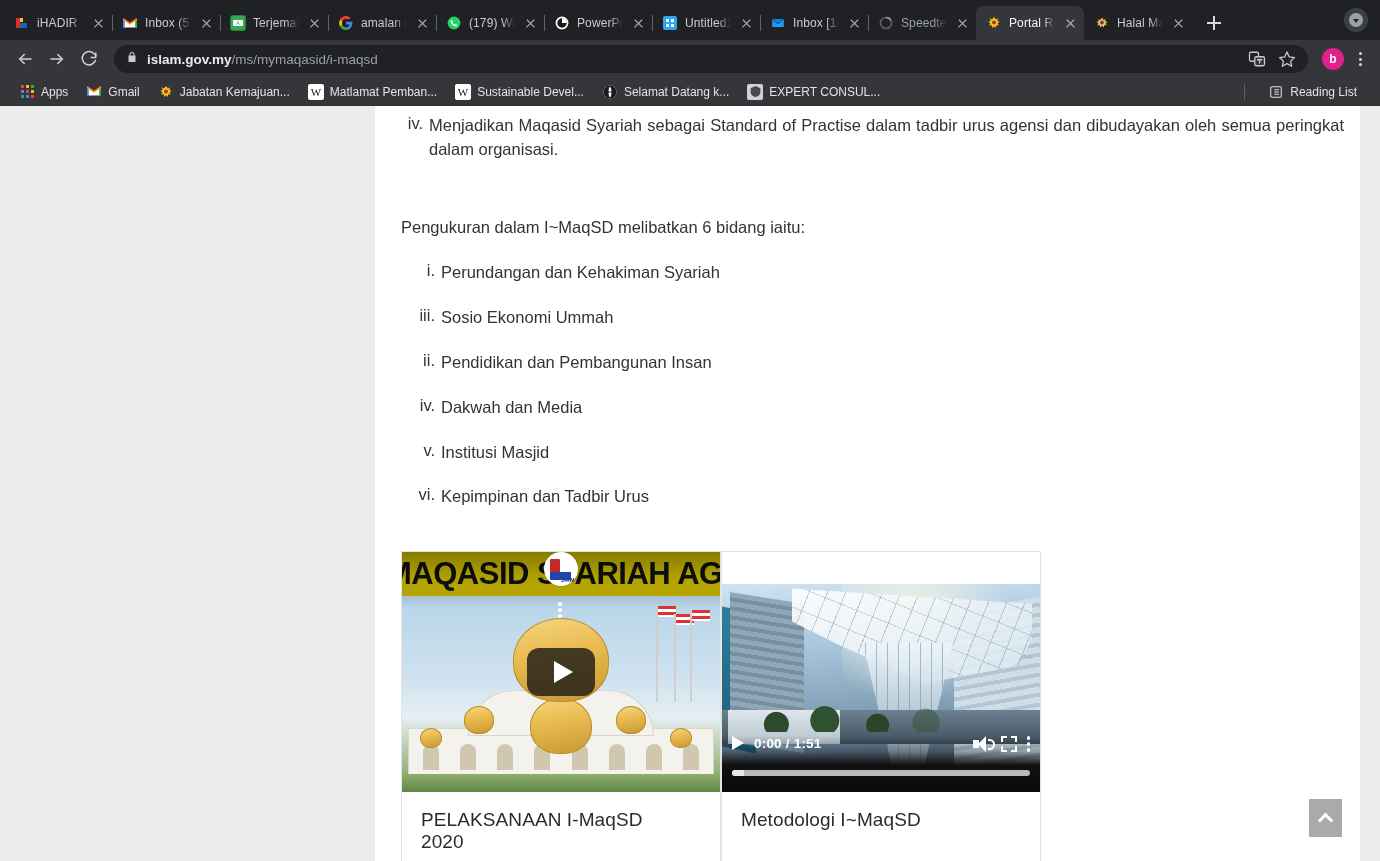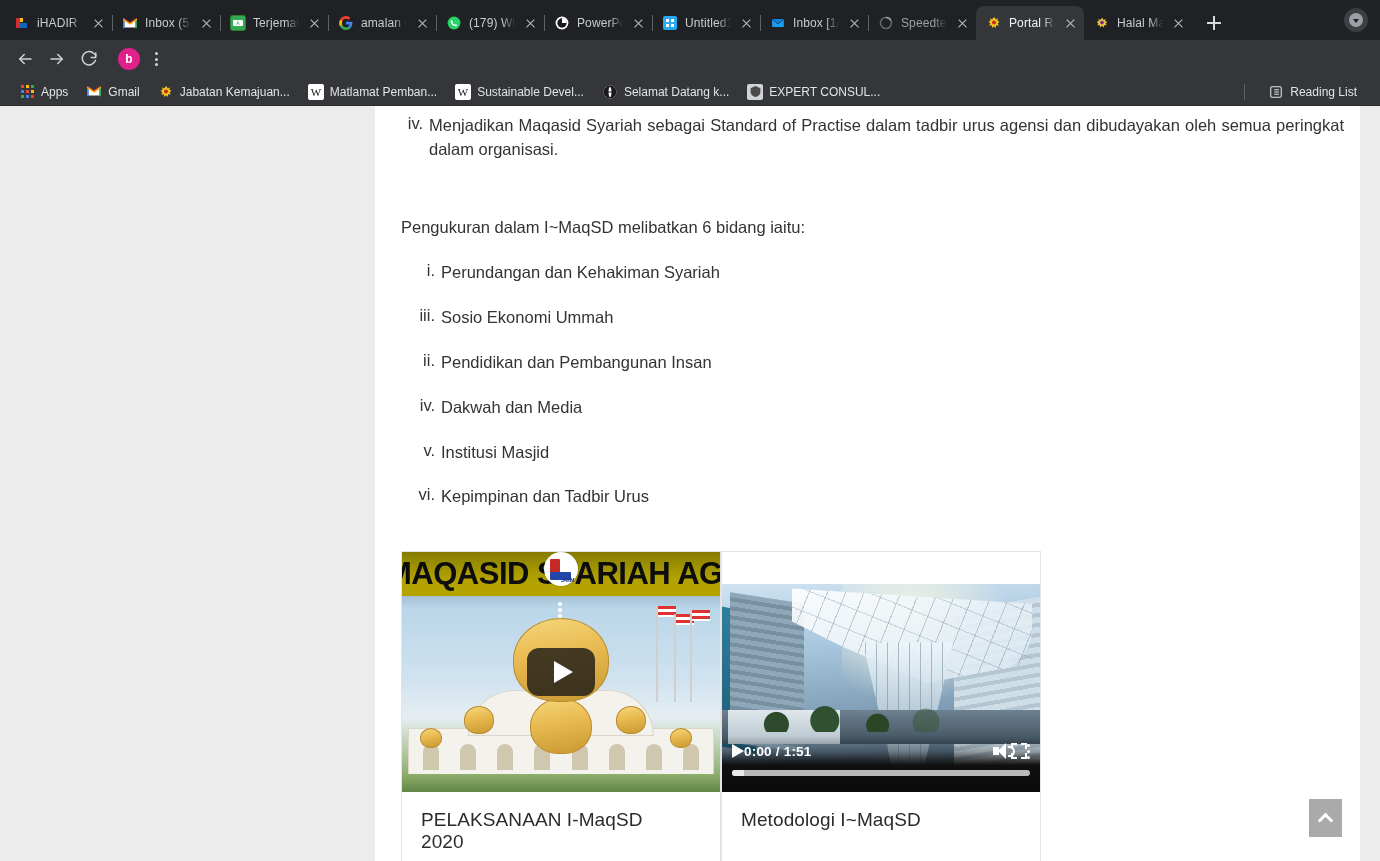--- a/index.html
+++ b/index.html
@@ -307,21 +307,21 @@
     position:absolute; left: 120px; top: 0; width: 170px; height: 120px;
     background: radial-gradient(ellipse at 40% 30%, rgba(255,250,225,.85), rgba(255,250,225,0) 70%);
   }
   .v5 .controls {
     position: absolute; left: 0; right: 0; bottom: 0; height: 56px;
     background: linear-gradient(180deg, rgba(0,0,0,0) 0%, rgba(0,0,0,.30) 28%, #101010 52%, #0a0a0a 100%);
     z-index: 3;
   }
   .v5 .ctlrow {
     position: absolute; left: 0; right: 0; top: 0; height: 30px;
-    display: flex; align-items: center; padding: 0 10px; 
+    display: flex; align-items: flex-start; padding: 0 10px; gap: 10px;
   }
   .v5 .play-tri {
     width: 0; height: 0; border-left: 12px solid #fff;
     border-top: 7.5px solid transparent; border-bottom: 7.5px solid transparent;
   }
   .v5 .time { color: #fff; font-size: 13.5px; font-weight: 700; letter-spacing: .2px;
               font-family: "Liberation Sans", sans-serif; }
   .v5 .spacer { flex: 1 1 auto; }
   .v5 .spk { position: relative; width: 18px; height: 16px; }
   .v5 .spk::before {
@@ -531,20 +531,42 @@
           <polyline points="13 6 19 12 13 18"></polyline>
         </svg>
     </div>
     <div class="nav-btn">
       <svg class="tb-icon" viewBox="0 0 24 24" fill="none" stroke="currentColor" stroke-width="2" stroke-linecap="round" stroke-linejoin="round">
           <polyline points="21 4 21 10 15 10"></polyline>
           <path d="M20.5 14a9 9 0 11-2.1-9.4L21 7"></path>
         </svg>
     </div>
 
+    <div class="omnibox">
+      <span>
+        <svg width="12" height="14" viewBox="0 0 24 24" fill="#c8ccd0">
+            <path d="M17 9V7a5 5 0 10-10 0v2H5v13h14V9h-2zm-8-2a3 3 0 016 0v2H9V7z"></path>
+          </svg>
+      </span>
+      <span class="url"><b>islam.gov.my</b><span>/ms/mymaqasid/i-maqsd</span></span>
+      <span class="omni-right">
+        <span>
+          <svg class="tb-icon" viewBox="0 0 24 24" fill="none" stroke="#c8ccd0" stroke-width="1.7">
+              <rect x="2" y="3" width="12" height="12" rx="2"></rect>
+              <rect x="9" y="9" width="13" height="12" rx="2" fill="#35363a"></rect>
+              <path d="M12 13h7M15.5 13v5"></path>
+            </svg>
+        </span>
+        <span>
+          <svg class="tb-icon" viewBox="0 0 24 24" fill="none" stroke="#c8ccd0" stroke-width="1.7" stroke-linejoin="round">
+              <polygon points="12 2.7 15 9.3 22 10.1 16.8 14.8 18.3 21.6 12 18.1 5.7 21.6 7.2 14.8 2 10.1 9 9.3"></polygon>
+            </svg>
+        </span>
+      </span>
+    </div>
 
     <div class="nav-btn" style="margin-left:8px;">
       <span class="avatar-b">b</span>
     </div>
     <div class="kebab">
         <i></i>
         <i></i>
         <i></i>
       </div>
   </div>

